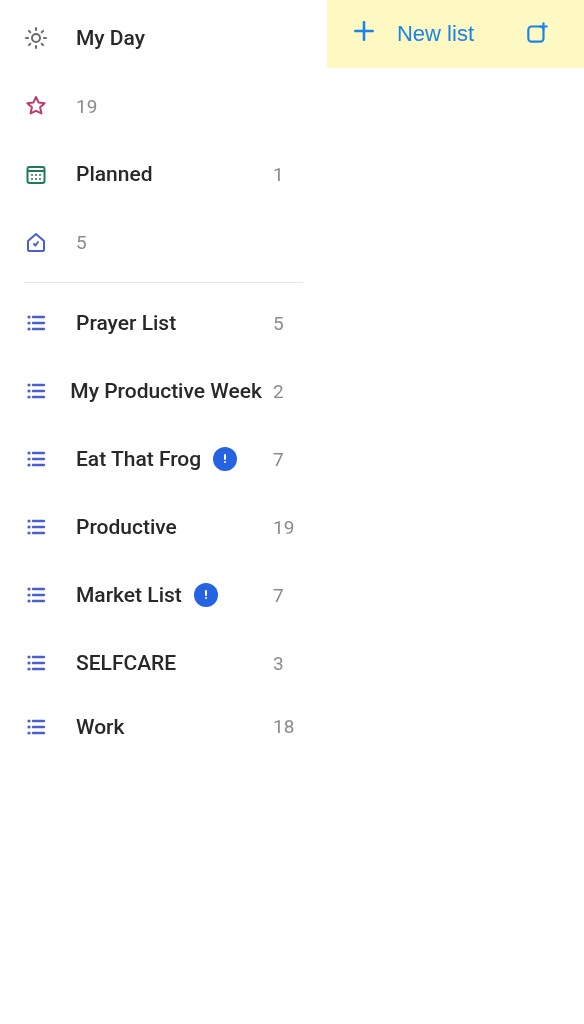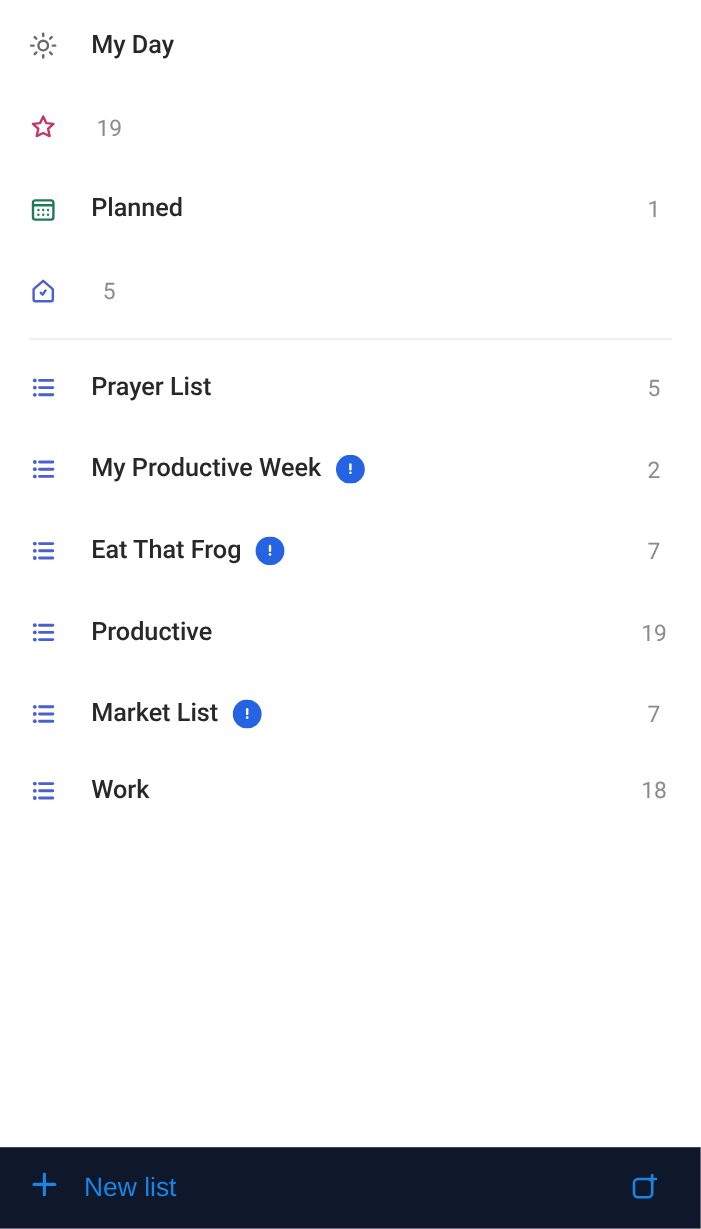--- a/index.html
+++ b/index.html
@@ -1,17 +1,17 @@
 <!DOCTYPE html>
 <html><head>
 <meta charset="utf-8">
 <style>
   * { box-sizing: border-box; margin: 0; padding: 0; }
   html, body { width: 584px; height: 1024px; font-family: -apple-system, "Segoe UI", Roboto, Arial, sans-serif; background: #fff; color: #333; overflow: hidden; }
-  .app { display: flex; flex-direction: column; height: 100%; }
+  .app { display: flex; flex-direction: row; height: 100%; }
   .scroll { flex: 1 1 auto; overflow: hidden; }
   .row {
     display: flex;
     align-items: center;
     height: 68px;
     padding: 0 24px 0 24px;
     cursor: pointer;
   }
   .icon-slot {
     width: 52px;
@@ -29,43 +29,44 @@
     align-items: center;
     gap: 12px;
     white-space: nowrap;
     overflow: hidden;
     text-overflow: ellipsis;
   }
   .count {
     font-size: 19px;
     color: #8b8b8b;
     min-width: 30px;
-    text-align: center;
+    text-align: left;
   }
   .divider {
     height: 1px;
     background: #e5e5e5;
     margin: 6px 24px 6px 24px;
   }
   .share-badge {
     width: 24px; height: 24px; border-radius: 50%;
     background: #2563e3;
     display: inline-flex; align-items: center; justify-content: center;
     flex-shrink: 0;
   }
   .share-badge svg { width: 12px; height: 12px; }
 
   .bottom-bar {
     flex: 0 0 auto;
     height: 68px;
     border-top: 0;
-    background: #0f172a;
+    background: #fef9c3;
     display: flex;
     align-items: center;
     padding: 0 24px;
+    gap: 40px;
   }
   .new-list-btn {
     display: flex;
     align-items: center;
     gap: 20px;
     color: #1985e6;
     font-size: 22px;
     font-weight: 500;
     background: none; border: none; cursor: pointer;
     flex: 1 1 auto;
@@ -255,20 +256,31 @@
           <span>Market List</span>
           <span class="share-badge">
             <svg viewBox="0 0 12 12">
               <path d="M6 2v4" stroke="#fff" stroke-width="2" stroke-linecap="round"></path>
               <circle cx="6" cy="9" r="1.1" fill="#fff"></circle>
             </svg>
           </span>
         </span>
       <span class="count">7</span>
     </div>
+    <div class="row">
+      <span class="icon-slot" style="color:#4b5fd1">
+          <svg viewBox="0 0 24 24">
+            <use href="#ic-list"></use>
+          </svg>
+        </span>
+      <span class="label">
+          <span>SELFCARE</span>
+        </span>
+      <span class="count">3</span>
+    </div>
     <div class="row peek">
       <span class="icon-slot" style="color:#4b5fd1">
           <svg viewBox="0 0 24 24">
             <use href="#ic-list"></use>
           </svg>
         </span>
       <span class="label">
           <span>Work</span>
         </span>
       <span class="count">18</span>

